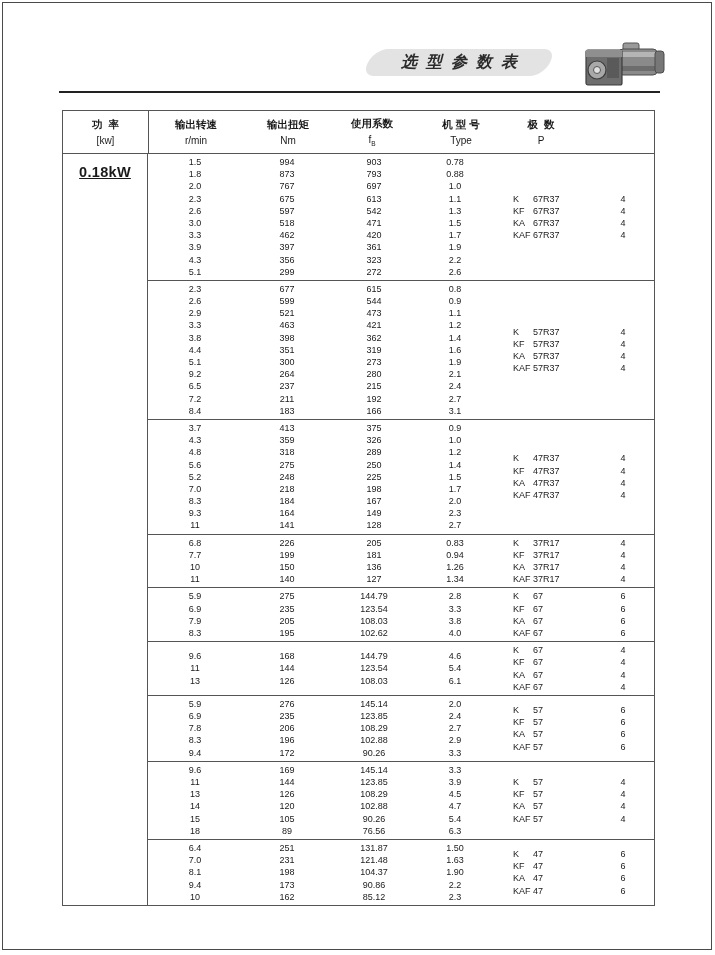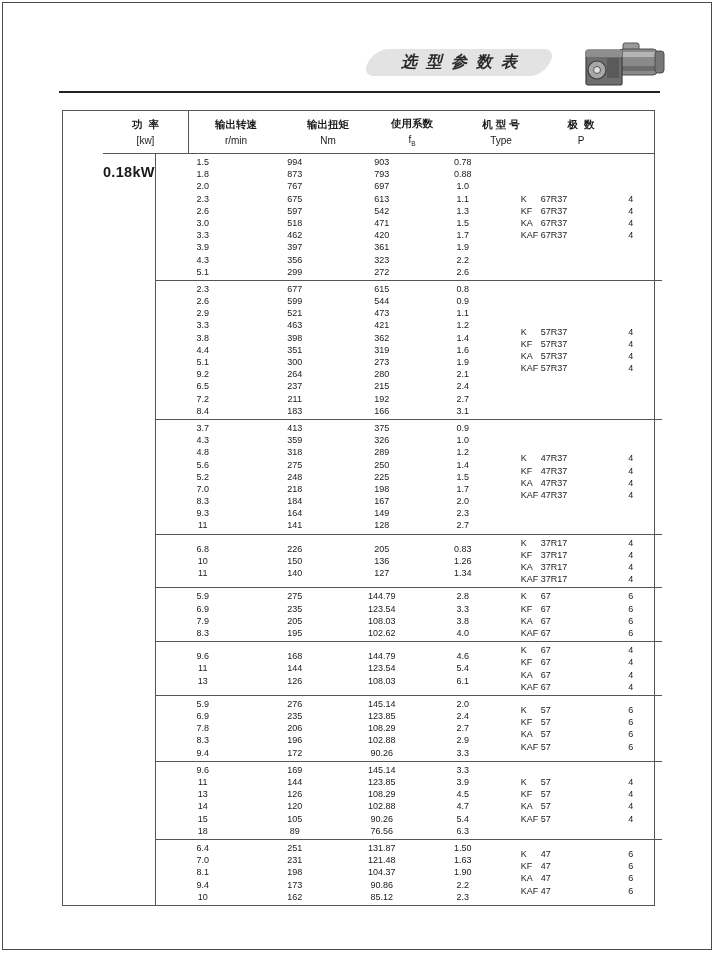--- a/index.html
+++ b/index.html
@@ -22,34 +22,34 @@
     display:flex;align-items:center;justify-content:center;
   }
   .title-banner .t{
     transform:skewX(28deg);font-style:italic;font-weight:bold;font-size:16px;
     letter-spacing:9px;color:#2b2b2b;white-space:nowrap;padding-left:9px;
   }
   .motor{position:absolute;left:583px;top:40px;}
   
   .gtable{
     position:absolute;left:62px;top:110px;width:593px;
-    border:1.5px solid var(--border-c);box-sizing:border-box;font-size:9px;padding-left:40px;
+    border:1.5px solid var(--border-c);box-sizing:border-box;font-size:9px;
   }
   .thead{display:flex;border-bottom:1.5px solid var(--border-c);height:42px;}
   .phead{width:86px;border-right:1.5px solid var(--border-c);box-sizing:border-box;}
   .hcell{display:flex;flex-direction:column;align-items:center;justify-content:center;gap:3px;}
   .hzh{font-size:10.5px;font-weight:bold;white-space:pre;}
   .hunit{font-size:10px;}
   .hunit sub{font-size:6.5px;}
   .h-speed{width:94px}.h-torque{width:90px}.h-ratio{width:84px}
   .h-factor{width:78px}.h-type{width:100px}.h-poles{width:60px}
   .tbody{display:flex;}
   .power-col{
     width:86px;border-right:1.5px solid var(--border-c);box-sizing:border-box;
-    text-align:center;padding-top:10px;font-weight:bold;font-size:14.5px;letter-spacing:.3px;
+    text-align:center;padding-top:10px;font-weight:bold;font-size:14.5px;letter-spacing:.3px;text-decoration:underline;
   }
   .blocks{flex:1;}
   .block{display:flex;align-items:center;padding:2px 0;}
   .block + .block{border-top:1.5px solid var(--border-c);}
   .rows{width:346px;}
   .drow{display:flex;height:12.2px;line-height:12.2px;}
   .drow div{text-align:center;}
   .c0{width:94px}.c1{width:90px}.c2{width:84px}.c3{width:78px}
   .types{width:160px;padding-left:19px;box-sizing:border-box;}
   .trow{display:flex;height:12.2px;line-height:12.2px;}
@@ -367,20 +367,26 @@
         </div>
         <div class="block">
           <div class="rows">
             <div class="drow">
               <div class="c0">6.8</div>
               <div class="c1">226</div>
               <div class="c2">205</div>
               <div class="c3">0.83</div>
             </div>
             <div class="drow">
+              <div class="c0">7.7</div>
+              <div class="c1">199</div>
+              <div class="c2">181</div>
+              <div class="c3">0.94</div>
+            </div>
+            <div class="drow">
               <div class="c0">10</div>
               <div class="c1">150</div>
               <div class="c2">136</div>
               <div class="c3">1.26</div>
             </div>
             <div class="drow">
               <div class="c0">11</div>
               <div class="c1">140</div>
               <div class="c2">127</div>
               <div class="c3">1.34</div>

